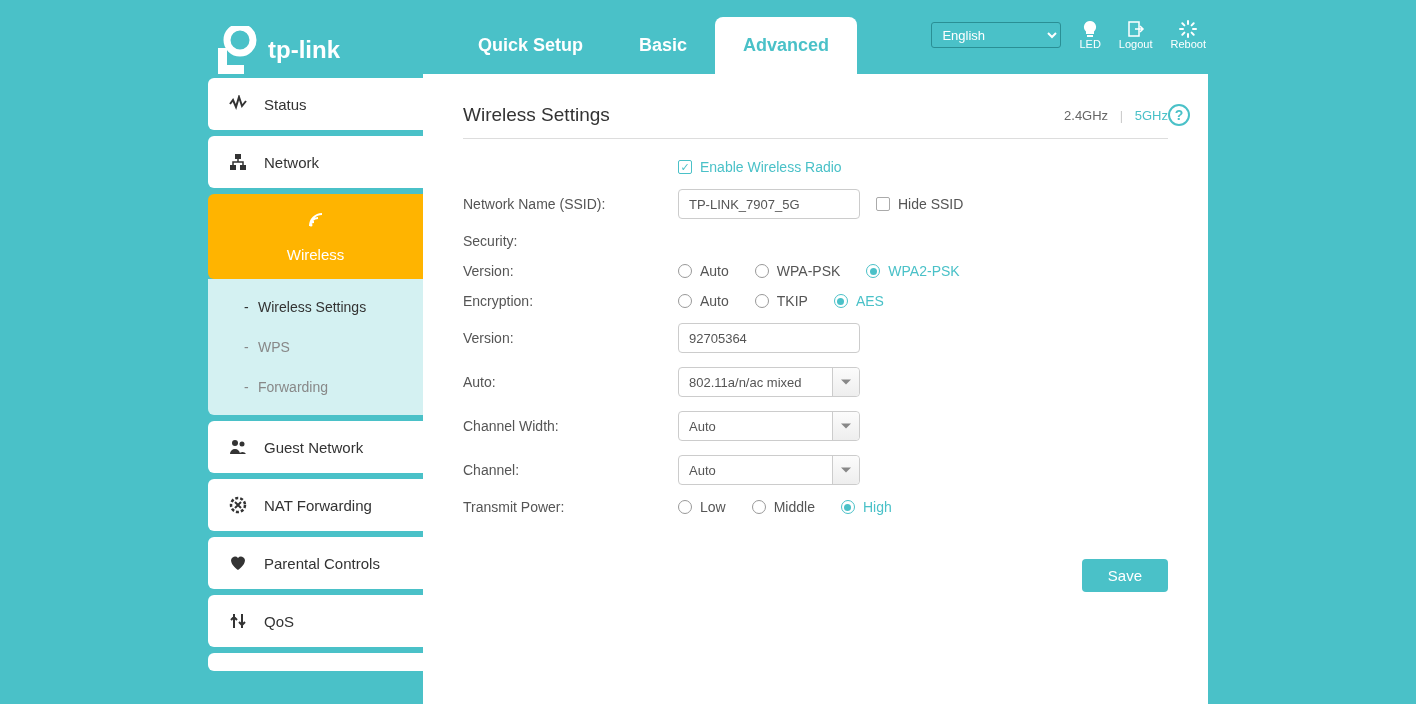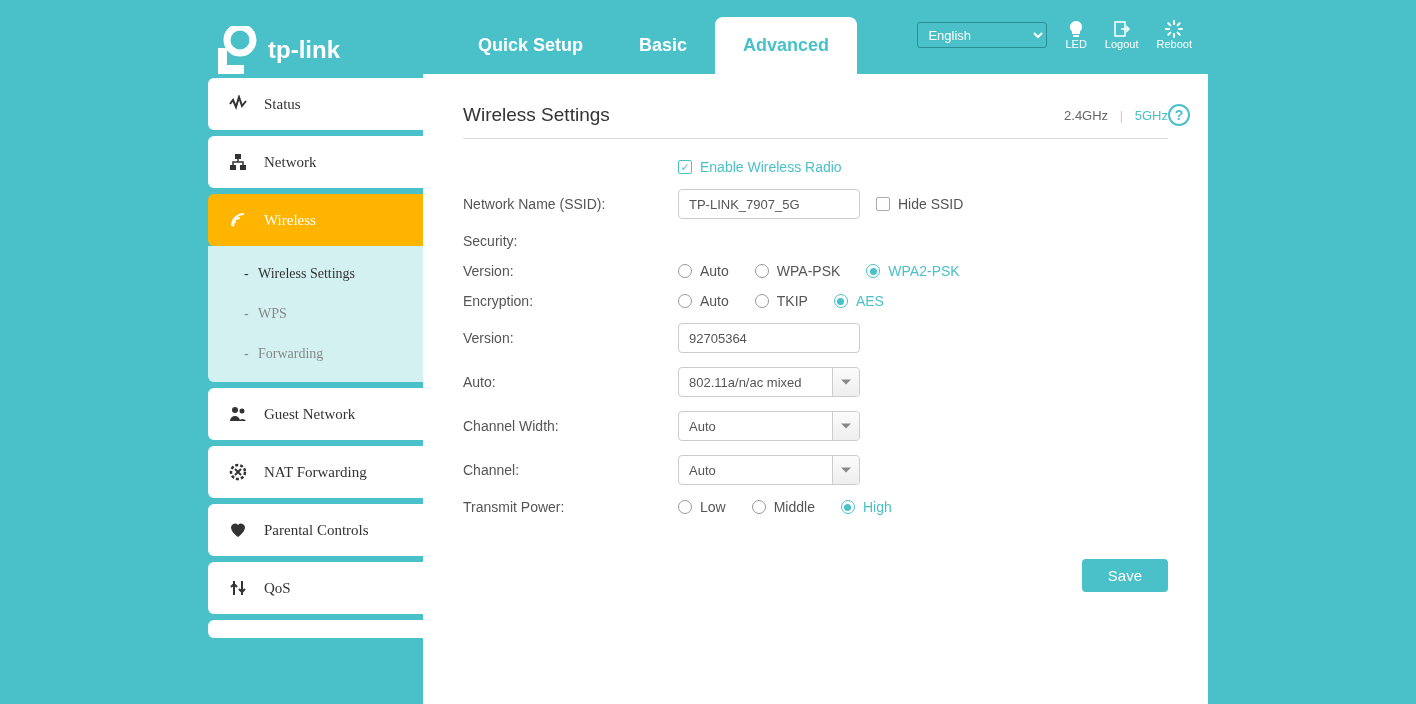--- a/index.html
+++ b/index.html
@@ -40,21 +40,21 @@
   font-size: 18px;
   cursor: pointer;
   border-radius: 8px 8px 0 0;
 }
 .tab.active {
   background: white;
   color: #4ac1c8;
 }
 .header-right {
   position: absolute;
-  right: 16px;
+  right: 2px;
   top: 20px;
   display: flex;
   align-items: center;
   gap: 18px;
 }
 .lang-select {
   width: 130px;
   height: 26px;
   background: #4ac1c8;
   border: 1px solid #2a8f95;
@@ -72,37 +72,37 @@
   cursor: pointer;
 }
 .main {
   width: 1000px;
   margin: 0 auto;
   display: flex;
 }
 .sidebar {
   width: 215px;
   padding-top: 4px;
-  font-family: Liberation Serif, serif;
 }
 .nav-item {
   background: white;
   margin-bottom: 6px;
   border-radius: 6px 0 0 6px;
   padding: 16px 20px;
   display: flex;
   align-items: center;
   gap: 16px;
   font-size: 15px;
   color: #333;
   cursor: pointer;
 }
 .nav-item.active {
   background: #ffb400;
   color: white;
+  flex-direction: column;
 }
 .nav-item .icon { width: 20px; height: 20px; display: flex; align-items: center; justify-content: center; }
 .subnav {
   background: #d4f1f2;
   border-radius: 0 0 0 6px;
   padding: 8px 0;
   margin-bottom: 6px;
   margin-top: -6px;
 }
 .subnav-item {

